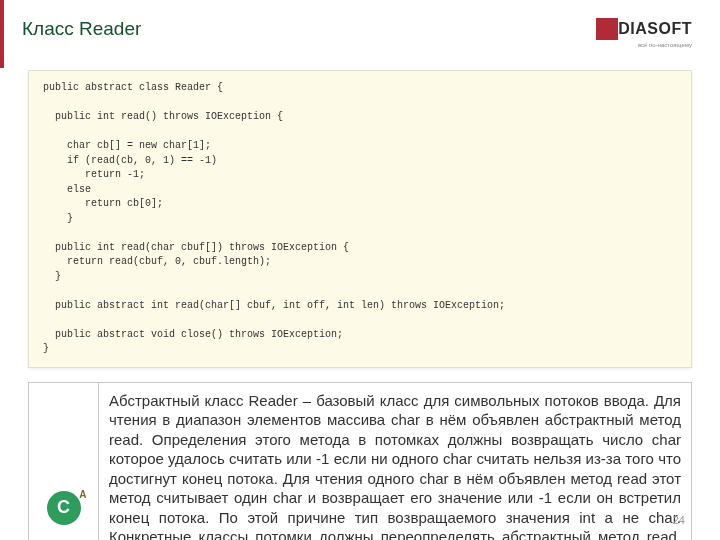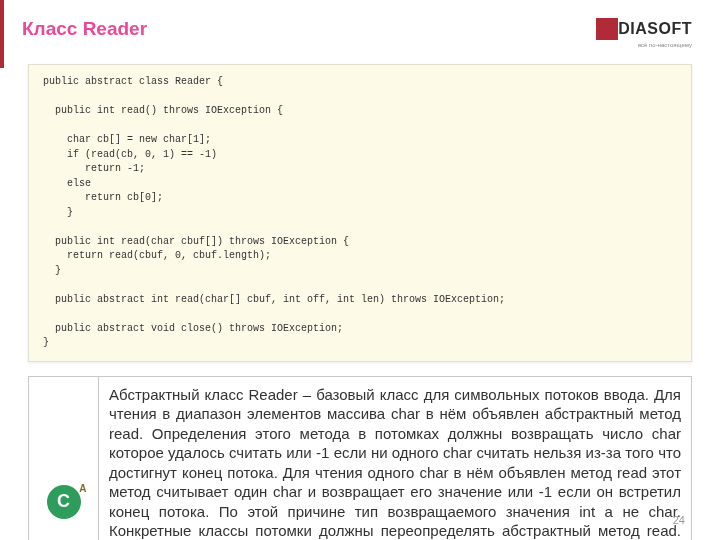--- a/index.html
+++ b/index.html
@@ -15,23 +15,23 @@
     left: 0; top: 0; width: 4px; height: 68px;
     background: #b02a37;
   }
   .header {
     display: flex;
     justify-content: space-between;
     align-items: flex-start;
     padding: 18px 28px 10px 22px;
   }
   .title {
-    color: #ec4899;
+    color: #14532d;
     font-size: 19px;
-    font-weight: 700;
+    font-weight: 400;
   }
   .brand {
     text-align: right;
   }
   .brand-row { display:flex; align-items:center; justify-content:flex-end;}
   .brand-logo {
     width: 22px; height: 22px;
     background: #b02a37;
   }
   .brand-wordmark {
@@ -39,21 +39,21 @@
     font-size: 16px;
     font-weight: 700;
     letter-spacing: 0.5px;
   }
   .brand-tag {
     color: #888;
     font-size: 6px;
     margin-top: 2px;
   }
   .code-box {
-    margin: 6px 28px 14px 28px;
+    margin: 12px 28px 14px 28px;
     background: #fdfbe8;
     border: 1px solid #e0e0d0;
     box-shadow: 0 1px 3px rgba(0,0,0,0.08);
     padding: 10px 14px;
     font-family: "Courier New", monospace;
     font-size: 10px;
     line-height: 1.45;
     color: #333;
     white-space: pre;
   }

